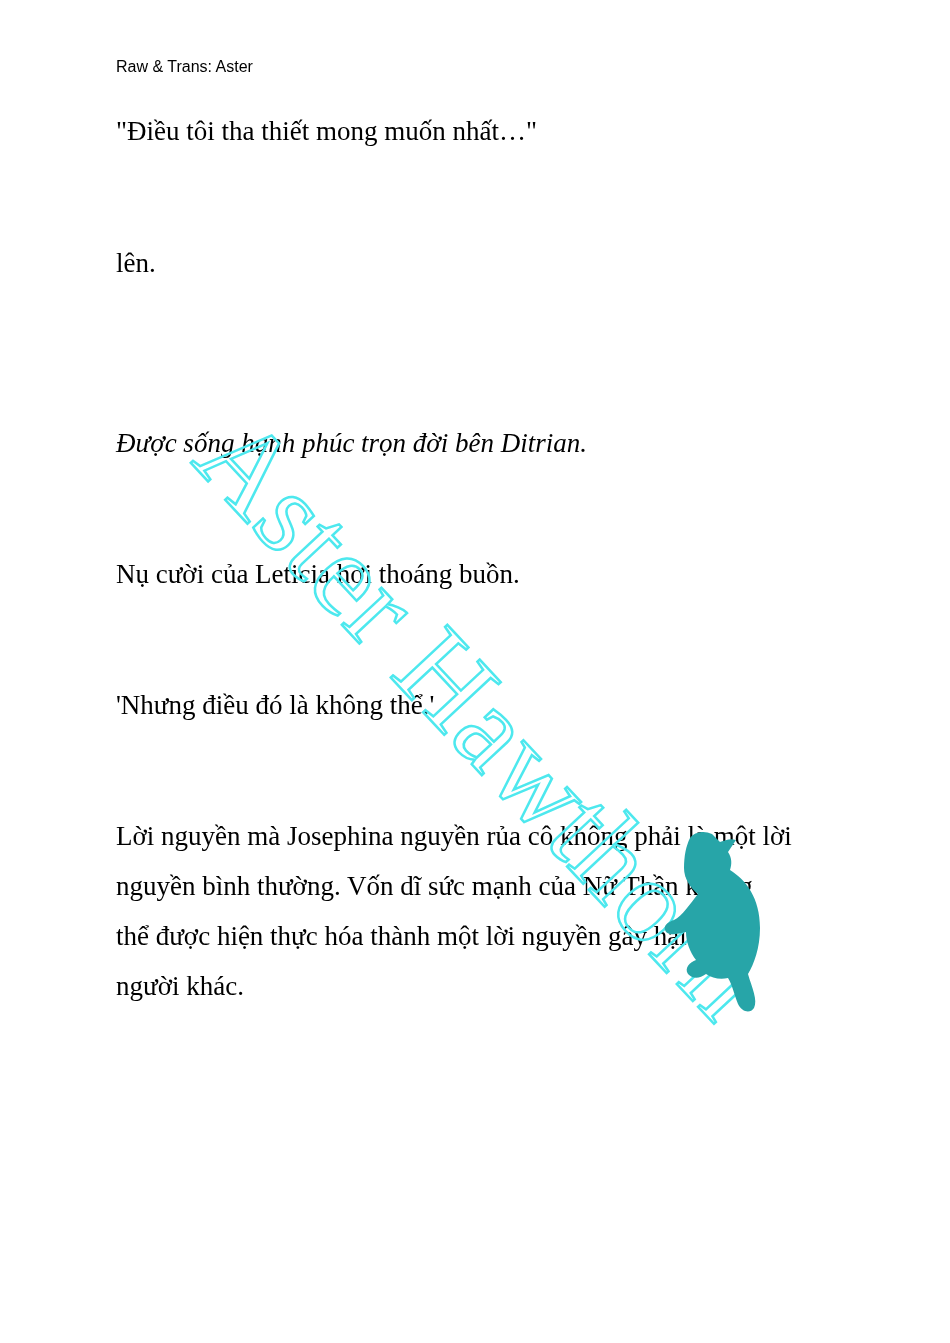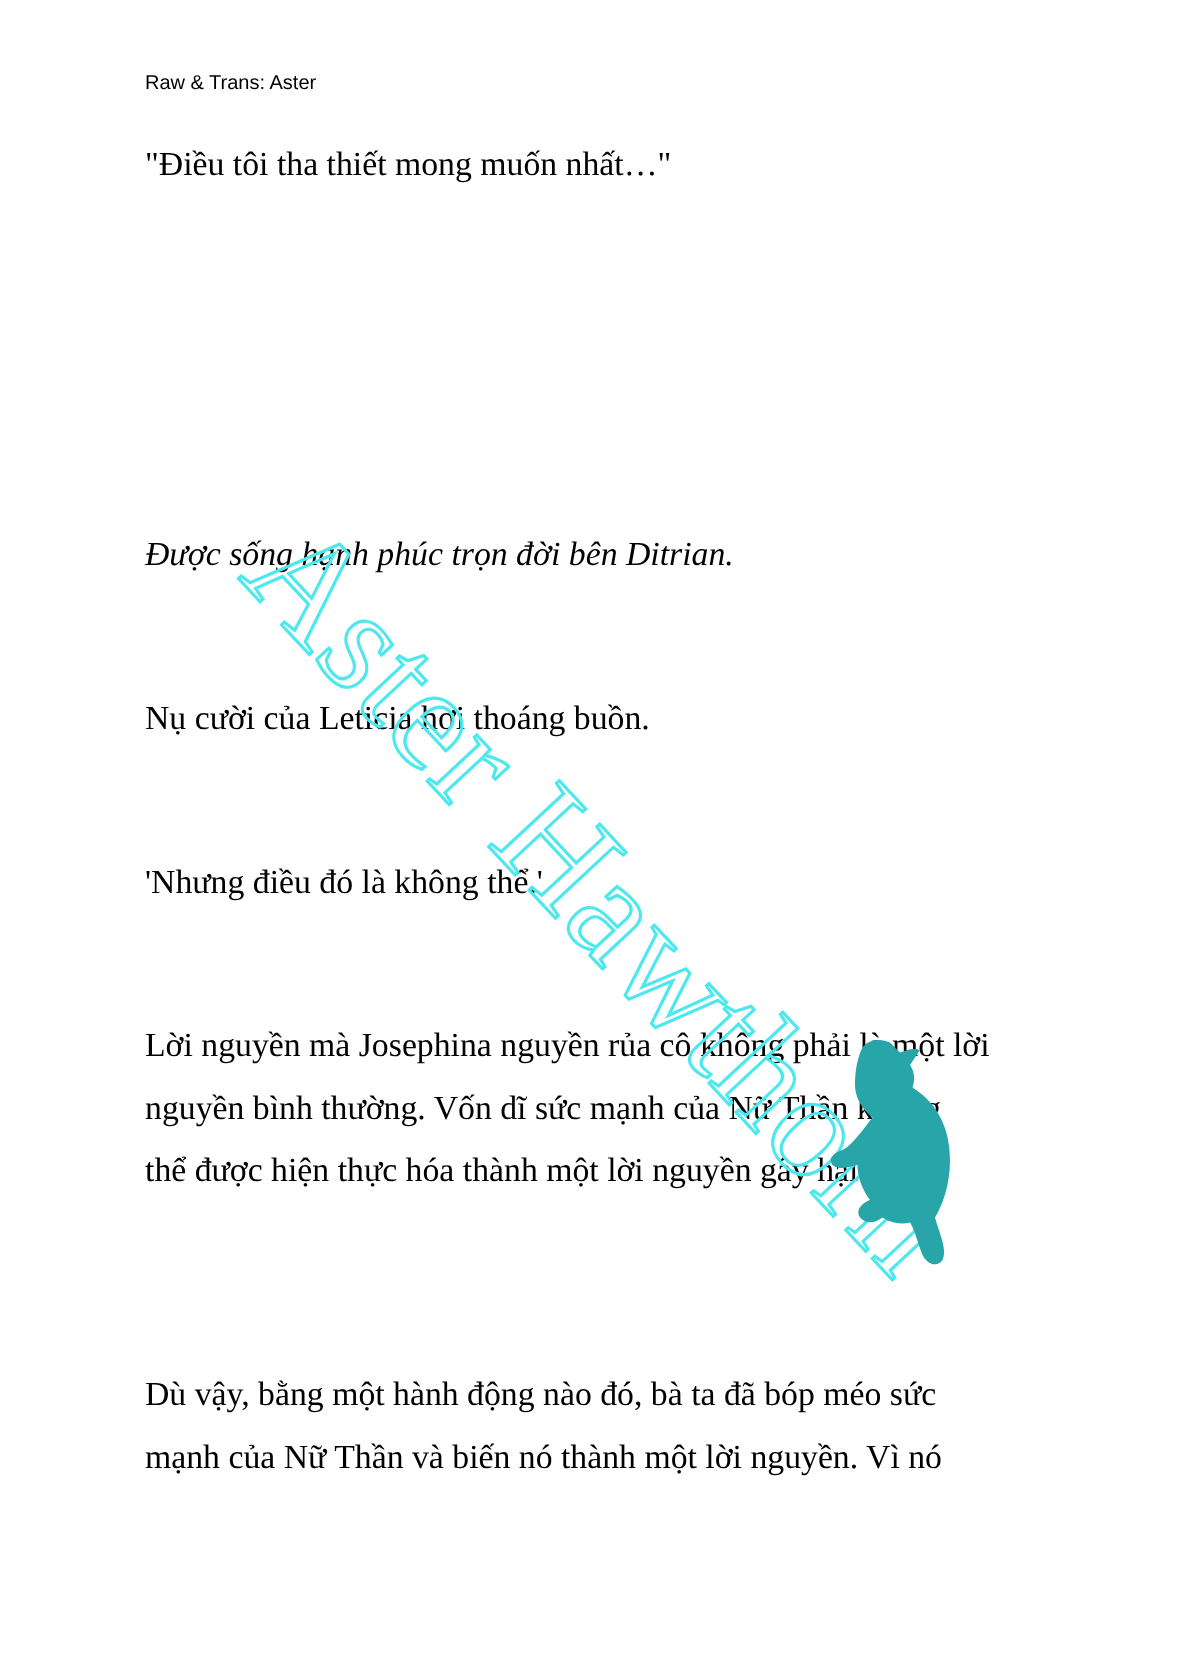--- a/index.html
+++ b/index.html
@@ -71,44 +71,42 @@
 
 <div class="page">
 
   <div class="header">Raw &amp; Trans: Aster</div>
 
   <p class="para" style="top:106px;">
     <span class="line">"Điều tôi tha thiết mong muốn nhất…"</span>
   </p>
 
   <p class="para" style="top:238px;">
+    <span class="line">lên.</span>
   </p>
 
   <p class="para italic" style="top:418px;font-family:Liberation Serif, serif;">
     <span class="line">Được sống hạnh phúc trọn đời bên Ditrian.</span>
   </p>
 
   <p class="para" style="top:680px;">
     <span class="line">'Nhưng điều đó là không thể.'</span>
   </p>
 
   <p class="para" style="top:549px;">
     <span class="line">Nụ cười của Leticia hơi thoáng buồn.</span>
   </p>
 
   <p class="para" style="top:811px;">
     <span class="line">Lời nguyền mà Josephina nguyền rủa cô không phải là một lời</span>
     <span class="line">nguyền bình thường. Vốn dĩ sức mạnh của Nữ Thần không</span>
     <span class="line">thể được hiện thực hóa thành một lời nguyền gây hại cho</span>
+    <span class="line">người khác.</span>
   </p>
 
-  <p class="para" style="top:1090px;">
-    <span class="line">Dù vậy, bằng một hành động nào đó, bà ta đã bóp méo sức</span>
-    <span class="line">mạnh của Nữ Thần và biến nó thành một lời nguyền. Vì nó</span>
-  </p>
 
   <div class="watermark">Aster Hawthorn</div>
 
   <svg class="cat" viewBox="0 0 120 190">
     <path fill="#27a5a8" d="
       M 30 10
       C 34 4, 44 2, 52 6
       L 60 14
       C 66 12, 70 10, 76 12
       L 68 24

